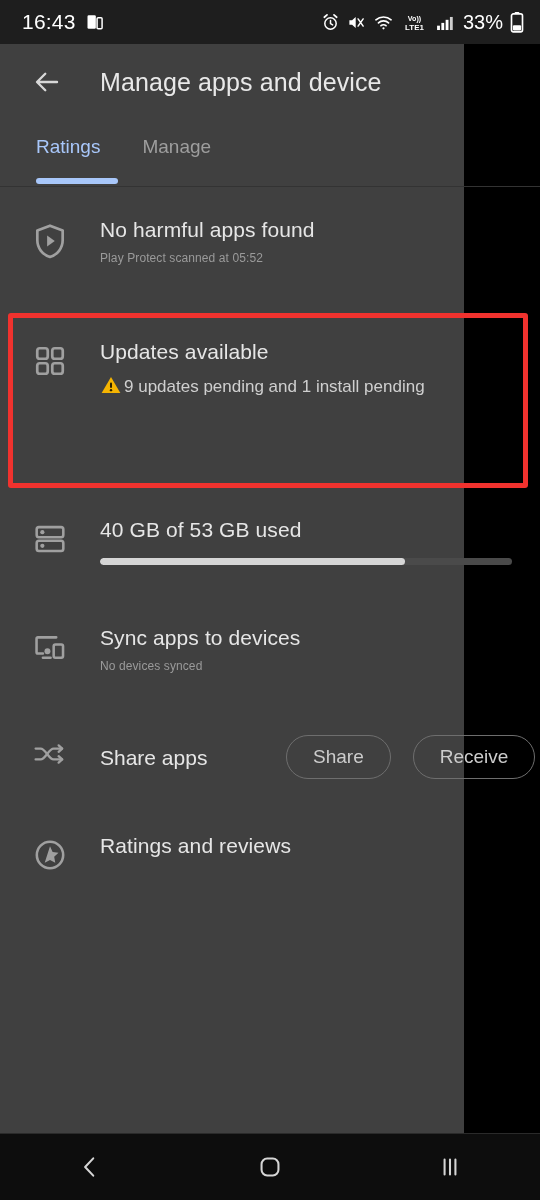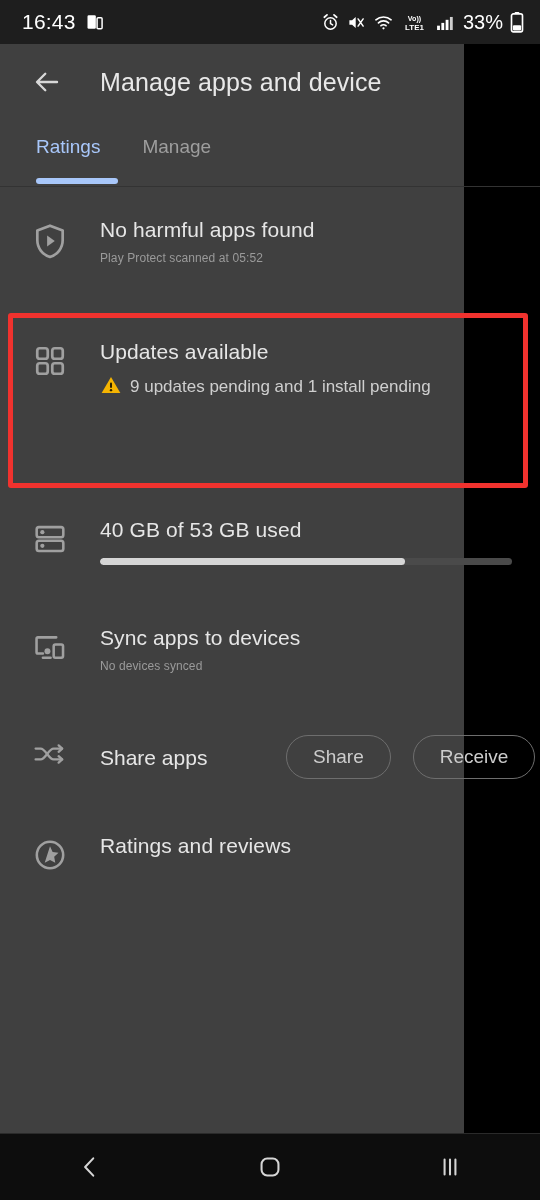--- a/index.html
+++ b/index.html
@@ -93,21 +93,21 @@
   .row-sub {
     color: #9a9a9a; font-size: 12px; margin-top: 9px;
     letter-spacing: .1px;
   }
 
   
   #row-protect { top: 218px; }
 
   
   #row-updates { top: 340px; }
-  .sub-warn { display: flex; align-items: center; gap: 8px; margin-top: 10px; }
+  .sub-warn { display: flex; align-items: center; gap: 2px; margin-top: 10px; }
   .sub-warn .txt { color: #cfcfcf; font-size: 17px; }
   .card-actions {
     display: flex; gap: 46px; margin-top: 26px;
   }
   .link-btn {
     color: #a8c7fa; font-size: 19px; font-weight: 500;
     cursor: pointer; letter-spacing: .1px;
   }
   .highlight-box {
     position: absolute; left: 8px; top: 313px;

